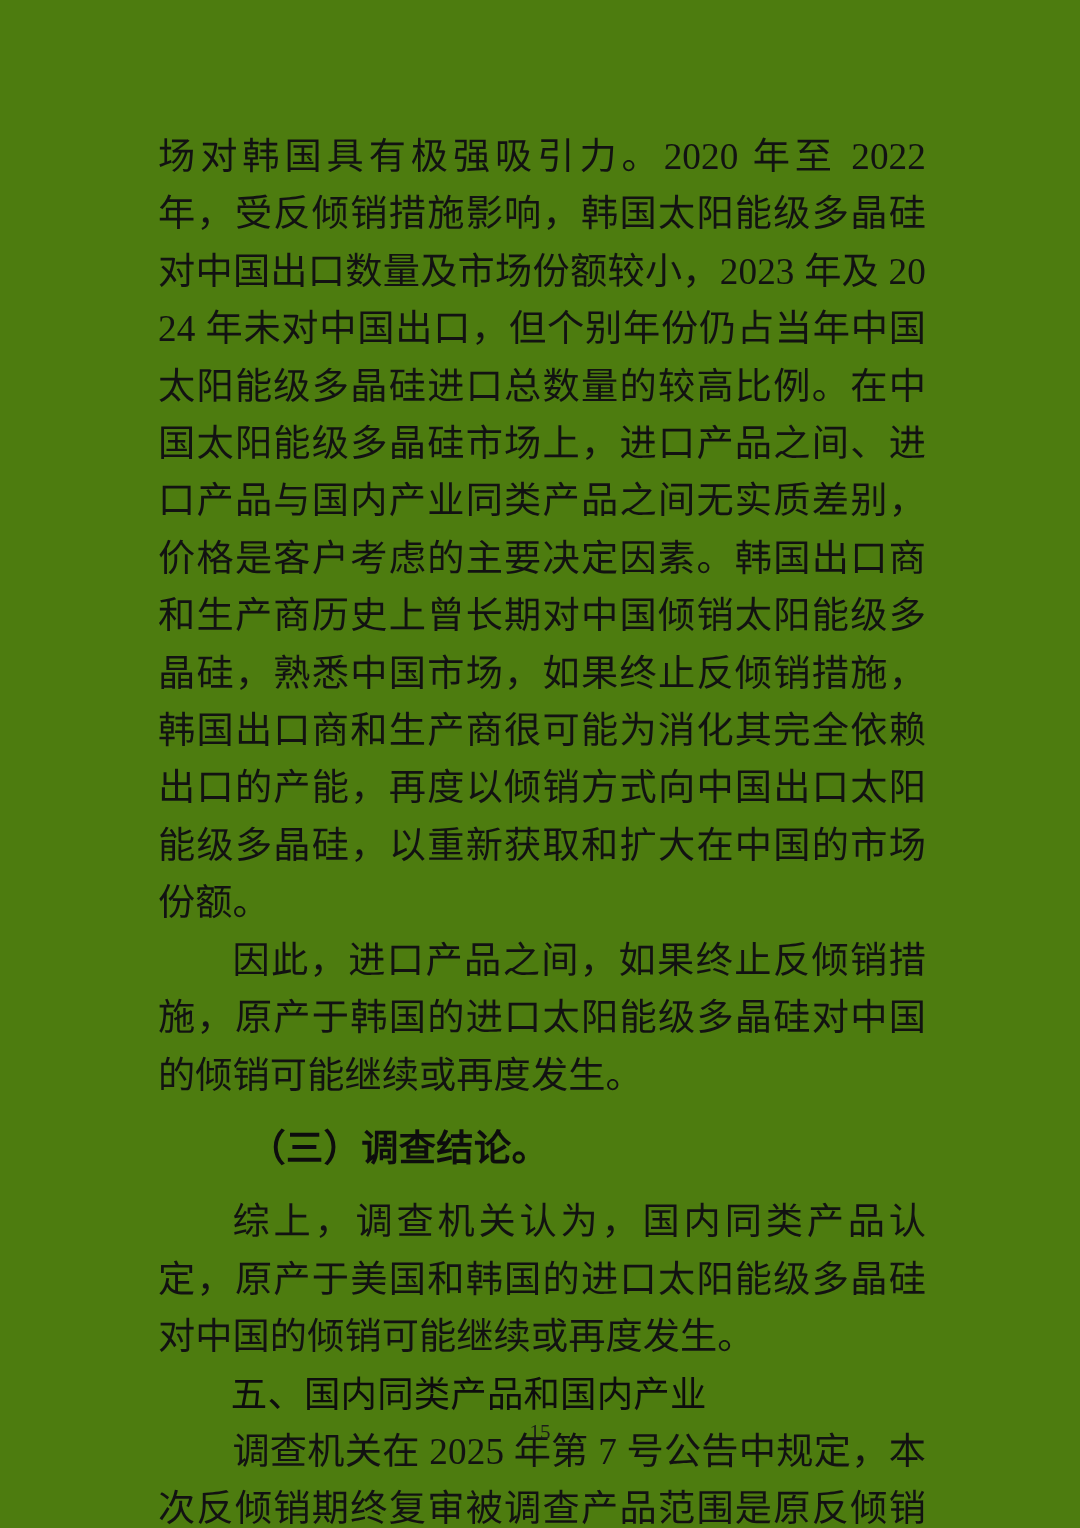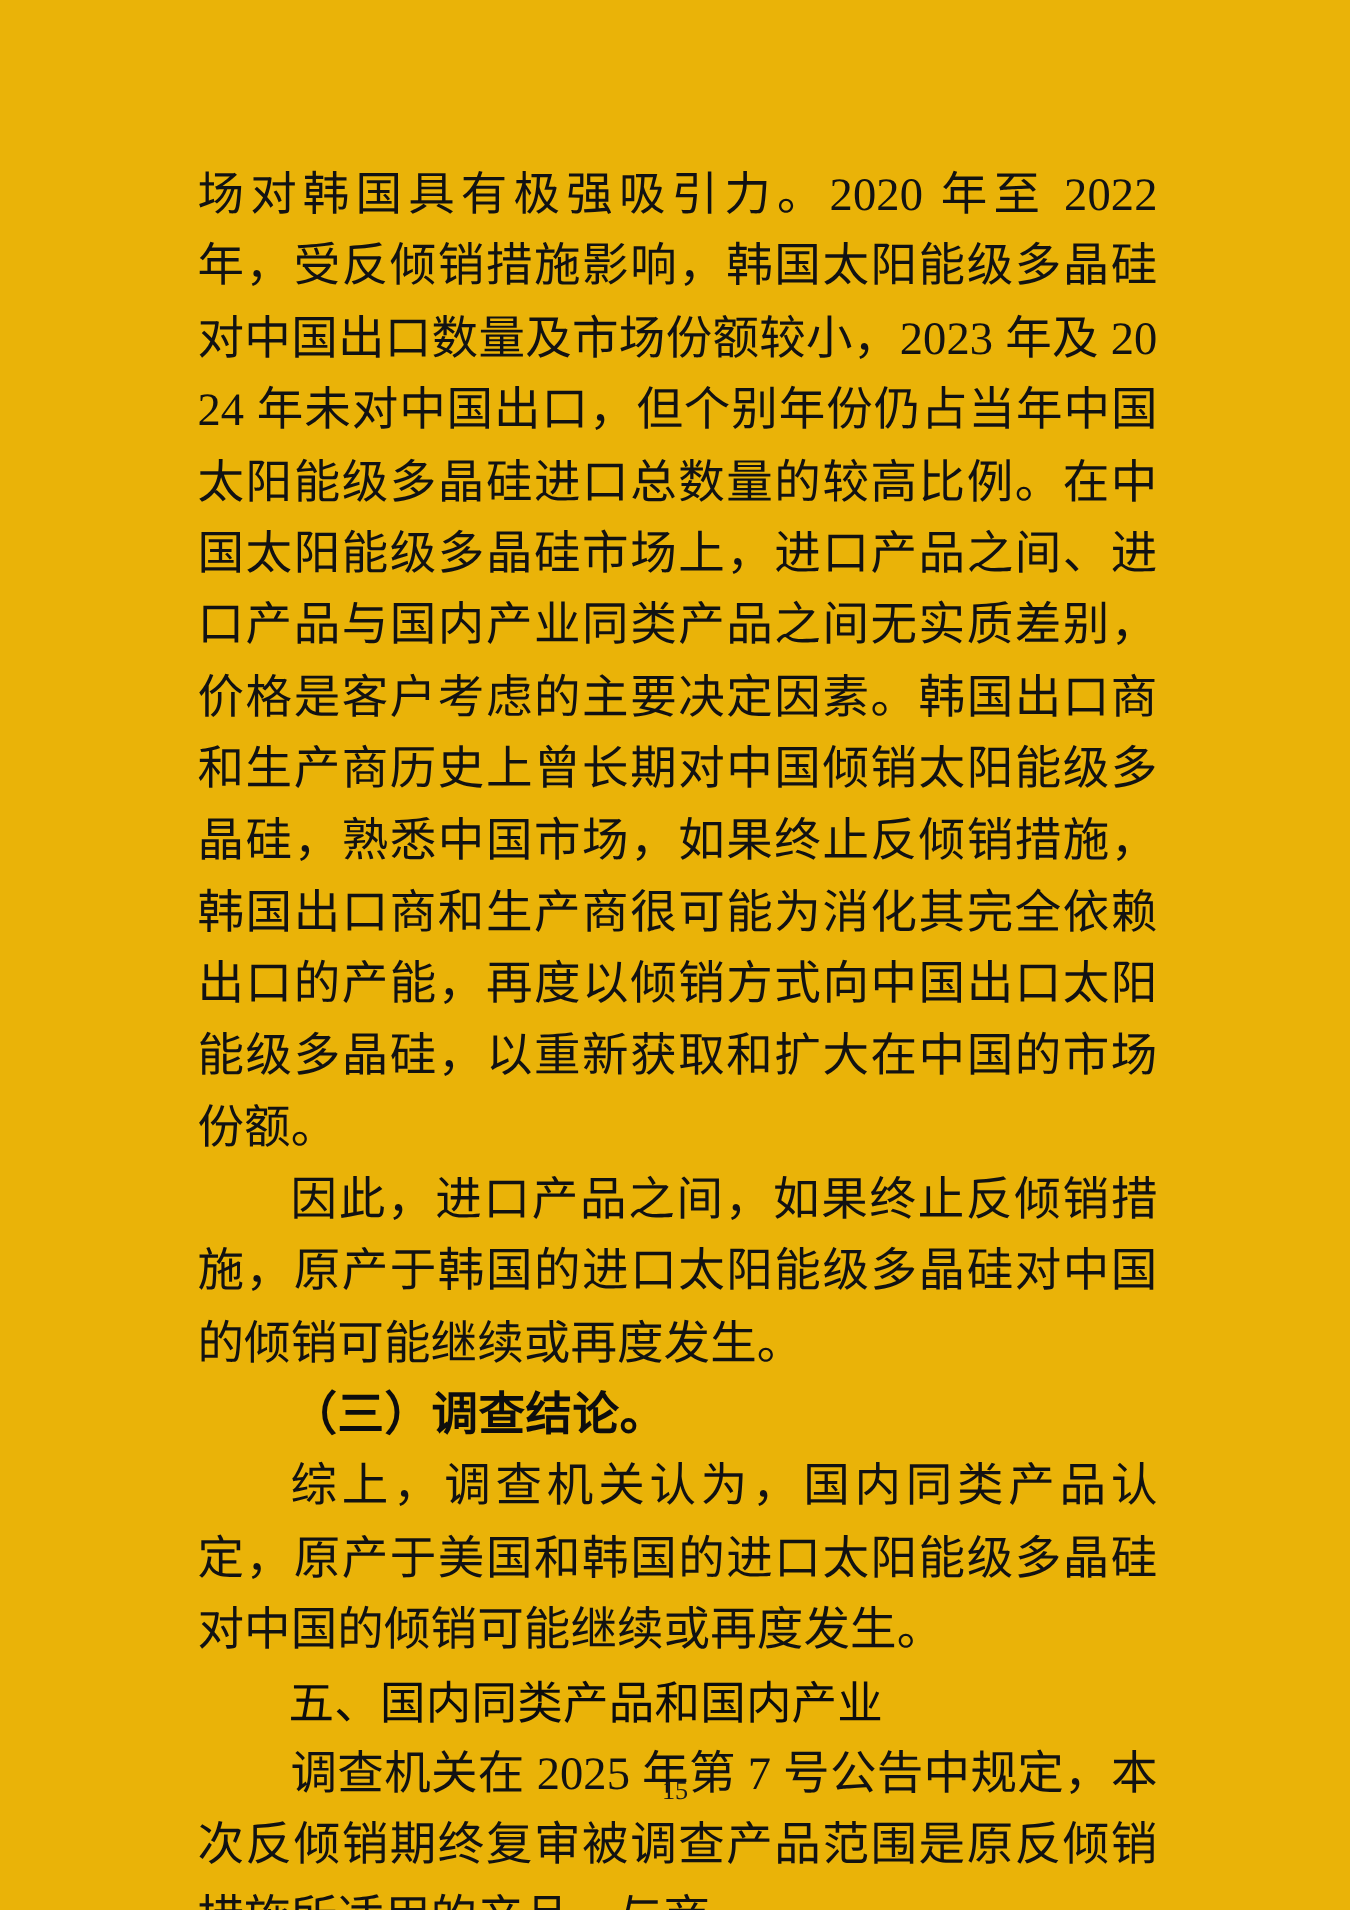--- a/index.html
+++ b/index.html
@@ -6,21 +6,21 @@
   html, body {
     margin: 0;
     padding: 0;
     background: #ffffff;
   }
 
   .page {
     position: relative;
     width: 1080px;
     height: 1528px;
-    background: #eab308;
+    background: #4d7c0f;
     overflow: hidden;
     box-sizing: border-box;
   }
 
   .content {
     position: absolute;
     left: 158px;
     top: 128px;
     width: 768px;
   }
@@ -44,21 +44,21 @@
     text-indent: 2em;
   }
 
   
   .h-sub {
     font-family: "Liberation Serif", "DejaVu Serif", serif;
     font-size: 37.2px;
     line-height: 57.4px;
     font-weight: 700;
     color: #0d0d0d;
-    margin: 0;
+    margin: 16px;
     text-indent: 2em;
     letter-spacing: 0.4px;
     white-space: nowrap;
   }
 
   
   .h-sec {
     font-family: "Liberation Sans", "DejaVu Sans", sans-serif;
     font-size: 36.4px;
     line-height: 57.4px;

